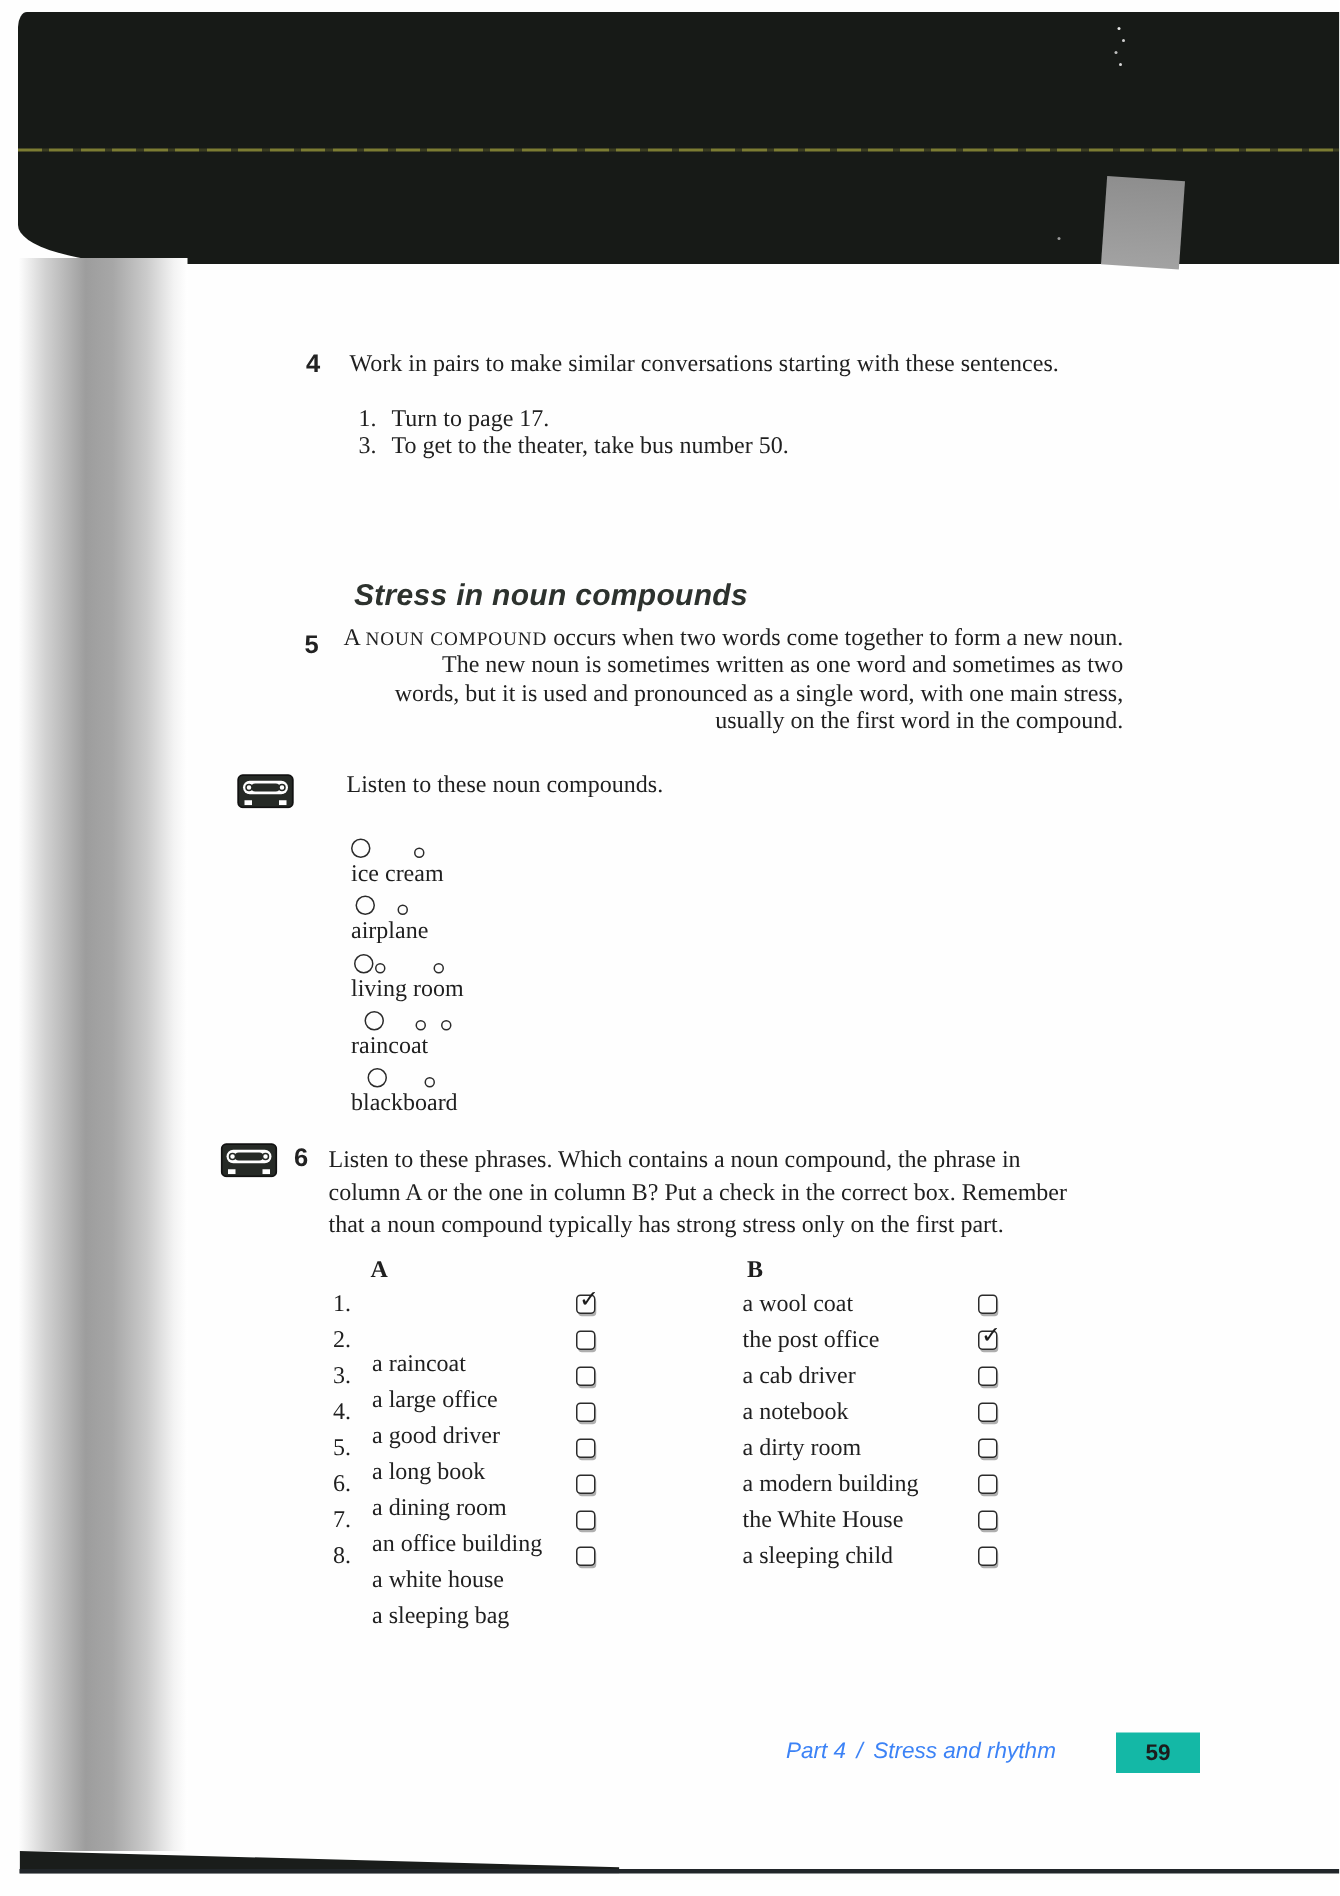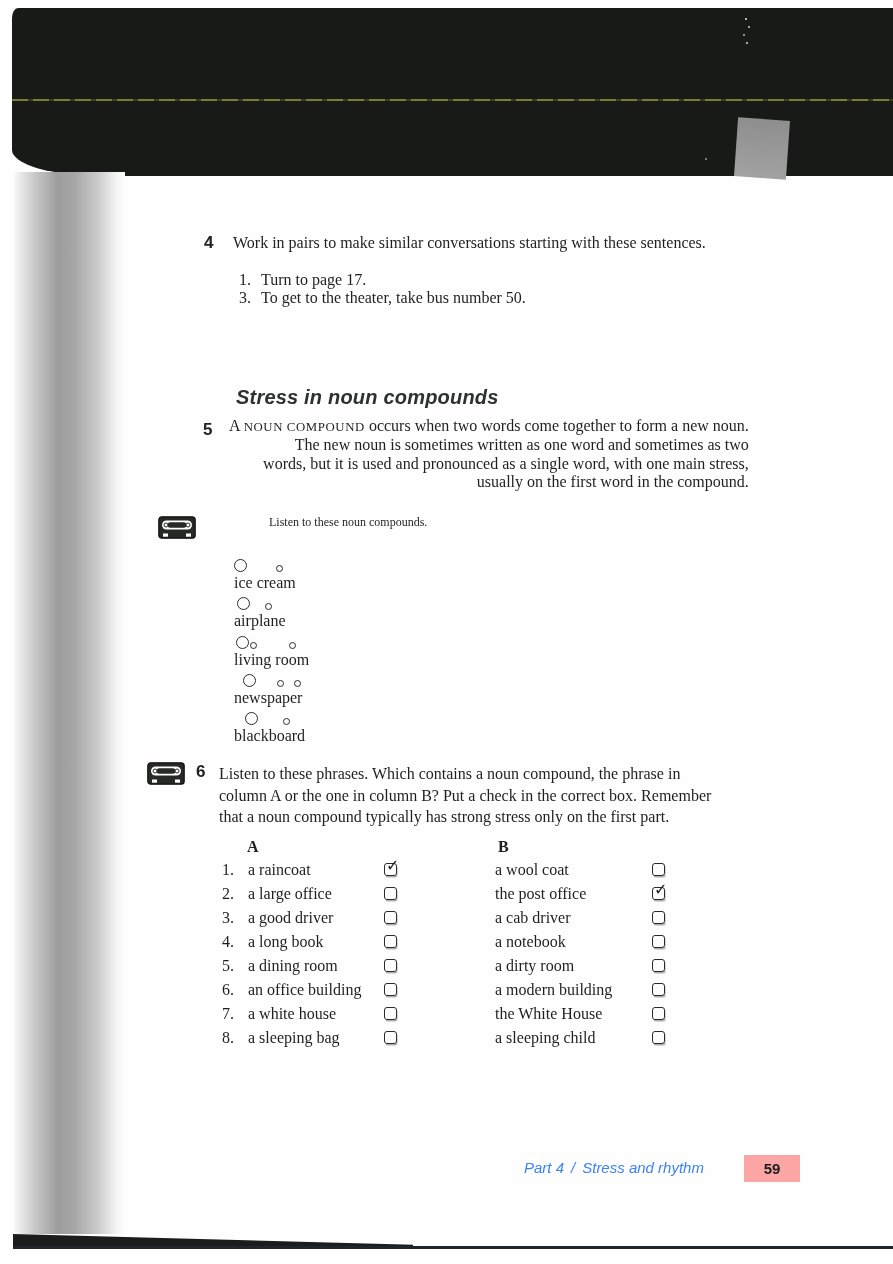--- a/index.html
+++ b/index.html
@@ -30,54 +30,54 @@
 
   
   .ex4-prompt{position:absolute;left:233px;top:234px;}
   .ex4-list{position:absolute;left:239px;top:271px;}
   .ex4-item{font-size:16px;line-height:17.7px;white-space:nowrap;}
   .ex4-item .li-num{display:inline-block;width:22px;}
 
   
   .ex5-para{position:absolute;left:229px;top:417px;text-align:right;}
   .cassette{position:absolute;}
-  .listen-prompt{position:absolute;left:231px;top:515px;font-size:12px;white-space:nowrap;margin-left:38px;}
+  .listen-prompt{position:absolute;left:231px;top:515px;font-size:16px;white-space:nowrap;}
 
   
   .compounds{position:absolute;left:234px;top:559px;}
   .compound{margin-bottom:5px;height:33.3px;}
   .circles{position:relative;height:14px;}
   .circle{position:absolute;border-radius:50%;box-sizing:border-box;}
   .circle.big{width:13px;height:13px;border:1.8px solid #2b2b2b;top:0;}
   .circle.small{width:7px;height:7px;border:1.4px solid #2b2b2b;top:6px;}
   .compound .word{font-size:16px;line-height:19px;white-space:nowrap;}
 
   
   .ex6-para{position:absolute;left:219px;top:763px;}
   .ex6-para .serif-line{line-height:21.6px;}
   .ex6-table{position:absolute;left:222px;top:838px;width:480px;}
   .col-head{position:absolute;top:0;font-weight:bold;font-size:16px;}
   .rows{position:absolute;left:0;top:23px;width:480px;}
   .t-row{position:relative;height:24px;}
   .t-row span{position:absolute;font-size:16px;white-space:nowrap;}
   .t-num{left:0;}
-  .t-a{left:26px;}
+  .t-a{left:26px;margin-top:40px;}
   .t-b{left:273px;}
   .checkbox{position:absolute;top:2px;width:13px;height:13px;border:1.7px solid #2b2b2b;border-radius:3px;
             box-sizing:border-box;box-shadow:1px 2px 0 -0.5px rgba(95,95,95,.5);}
   .cb-a{left:162px;}
   .cb-b{left:430px;}
   .checkmark{position:absolute;left:1px;top:-8px;font-family:"DejaVu Sans",sans-serif;
             font-size:18px;font-weight:bold;color:#1d1d1d;}
 
   
   .footer-text{position:absolute;left:524px;top:1159px;font-family:"Liberation Sans",sans-serif;
             font-style:italic;font-size:15px;color:#3b82f6;white-space:nowrap;}
   .footer-text .sep{margin:0 7px;}
-  .page-badge{position:absolute;left:744px;top:1155px;width:56px;height:27px;background:#fca5a5;
+  .page-badge{position:absolute;left:744px;top:1155px;width:56px;height:27px;background:#14b8a6;
             font-family:"Liberation Sans",sans-serif;font-weight:bold;font-size:15px;color:#1c1c1c;
             display:flex;align-items:center;justify-content:center;}
 </style>
 </head>
 <body>
 
 <div id="page">
 
   <div class="scan-top">
       <div class="dust"></div>
@@ -140,21 +140,21 @@
           <span class="circle small" style="left: 55px;"></span>
         </div>
       <div class="word">living room</div>
     </div>
     <div class="compound">
       <div class="circles">
           <span class="circle big" style="left: 9px;"></span>
           <span class="circle small" style="left: 43px;"></span>
           <span class="circle small" style="left: 60px;"></span>
         </div>
-      <div class="word">newspaper</div>
+      <div class="word">raincoat</div>
     </div>
     <div class="compound">
       <div class="circles">
           <span class="circle big" style="left: 11px;"></span>
           <span class="circle small" style="left: 49px;"></span>
         </div>
       <div class="word">blackboard</div>
     </div>
   </div>
 

